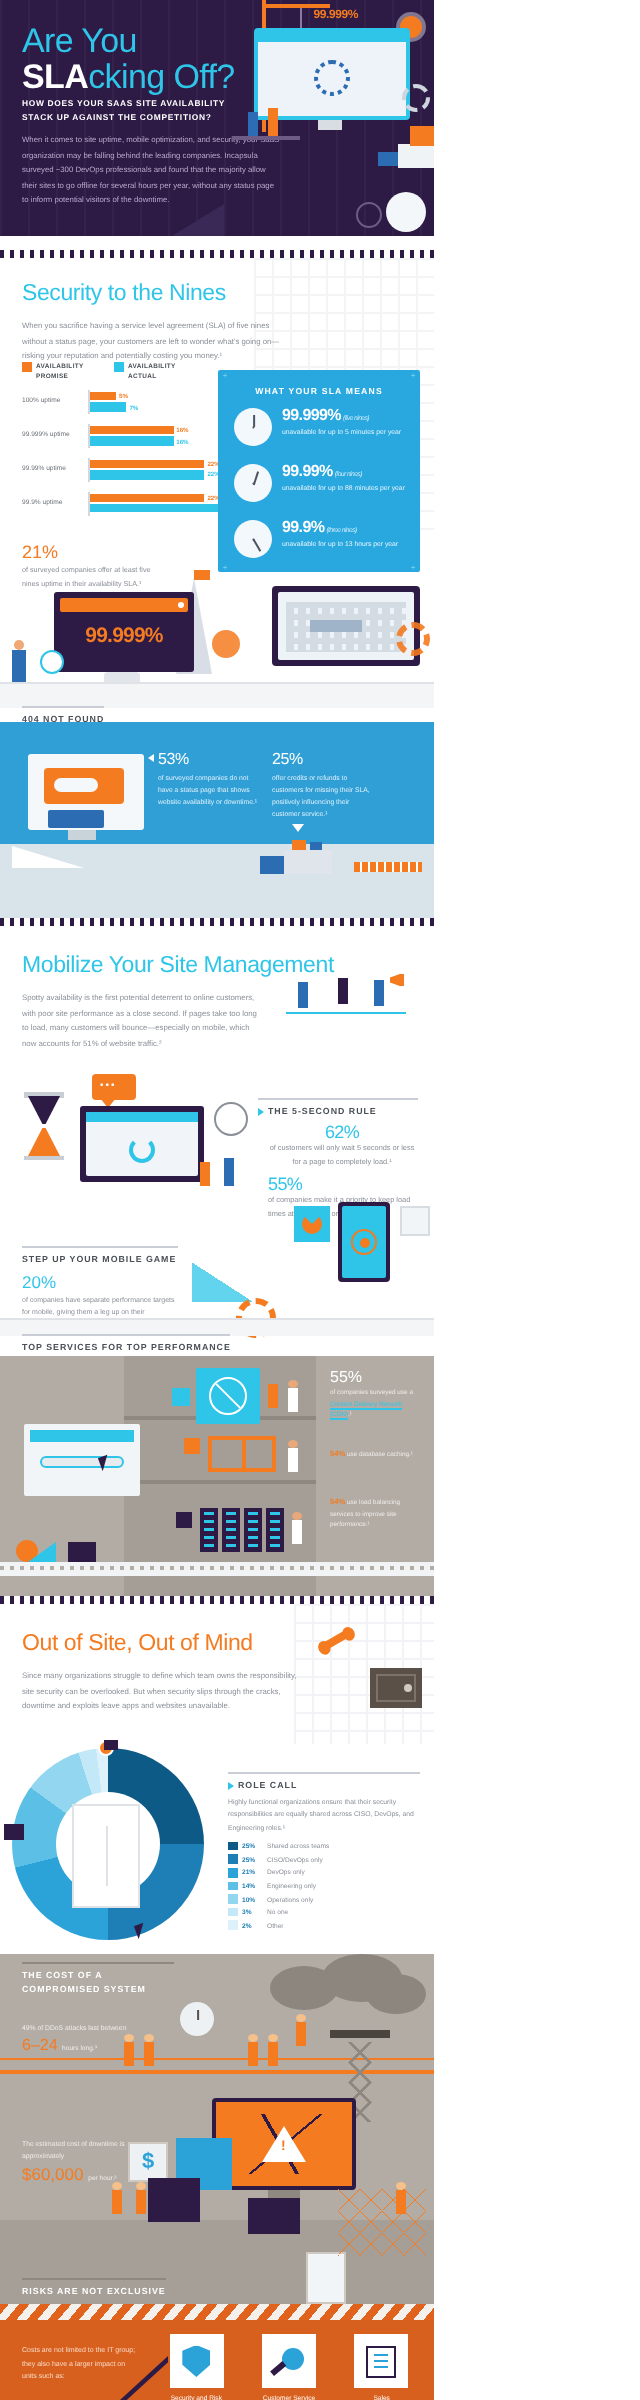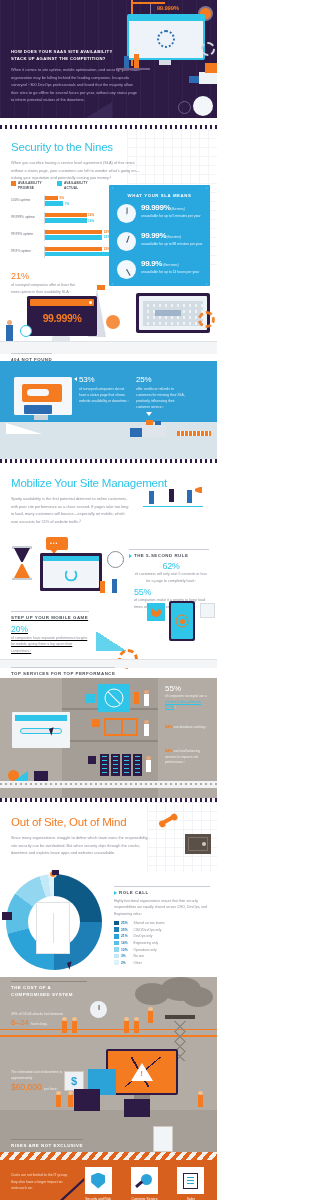--- a/index.html
+++ b/index.html
@@ -188,21 +188,21 @@
   .clkm{position:absolute;left:107px;top:88px;width:17px;height:17px;border-radius:50%;border:1.3px solid #8a8f98;}
   .figm{position:absolute;left:100px;top:118px;width:5px;height:12px;background:#f47b20;}
   .figm2{position:absolute;left:112px;top:116px;width:5px;height:14px;background:#2b6cb3;}
 
   .rule5{position:absolute;left:129px;top:86px;width:80px;}
   .rule5 .k{display:flex;align-items:center;gap:2px;border-top:.8px solid #c9ced6;padding-top:3px;}
   .rule5 .k .ar{width:0;height:0;border-top:2px solid transparent;border-bottom:2px solid transparent;border-left:3px solid #2ec5e8;}
   .s62{position:absolute;left:134px;top:98px;width:74px;text-align:center;}
   .s55{position:absolute;left:134px;top:124px;width:74px;}
 
-  .mgame{position:absolute;left:11px;top:148px;width:78px;text-decoration:underline;}
+  .mgame{position:absolute;left:11px;top:160px;width:78px;}
   .mgame .k{border-top:.8px solid #c9ced6;padding-top:3px;}
   .mgame .n{font-size:8.5px;color:#2ec5e8;margin-top:4px;}
   .mgame .d{font-size:3.5px;line-height:1.85;color:#8a8f98;margin-top:1px;}
   .tablet{position:absolute;right:22px;top:138px;width:26px;height:40px;background:#2d1b45;border-radius:2px;padding:2px;}
   .tablet .s{height:100%;background:#2ec5e8;border-radius:1px;position:relative;}
   .tablet .s .tgt{position:absolute;left:50%;top:50%;transform:translate(-50%,-50%);width:13px;height:13px;border-radius:50%;border:1.6px solid #f47b20;}
   .tablet .s .tgt:after{content:"";position:absolute;left:50%;top:50%;transform:translate(-50%,-50%);width:5px;height:5px;border-radius:50%;background:#f47b20;}
   .pie-ic{position:absolute;right:52px;top:140px;width:18px;height:18px;background:#2ec5e8;}
   .pie-ic:after{content:"";position:absolute;left:4px;top:4px;width:10px;height:10px;border-radius:50%;background:#f47b20;clip-path:polygon(50% 50%,100% 0,100% 100%,0 100%,0 0);}
   .chart-ic{position:absolute;right:2px;top:140px;width:15px;height:15px;background:#f2f5f8;border:1px solid #d7dce2;}
@@ -375,20 +375,24 @@
 <body>
 
 <div class="page">
 
   <div class="hero">
     <div class="grid-lines"></div>
     <div class="crane-post"></div>
     <div class="crane-arm"></div>
     <div class="crane-hook"></div>
     <div class="stairs"></div>
+    <h1>
+      <span class="l1">Are You</span>
+      <span class="l2"><b>SLA</b><span>cking Off?</span></span>
+    </h1>
     <div class="subhead">HOW DOES YOUR SAAS SITE AVAILABILITY STACK UP AGAINST THE COMPETITION?</div>
     <div class="body">When it comes to site uptime, mobile optimization, and security, your SaaS organization may be falling behind the leading companies. Incapsula surveyed ~300 DevOps professionals and found that the majority allow their sites to go offline for several hours per year, without any status page to inform potential visitors of the downtime.</div>
     <div class="pct-top">99.999%</div>
     <div class="sun"></div>
     <div class="monitor">
       <div class="bar"></div>
       <div class="spinner"></div>
     </div>
     <div class="mon-stand"></div>
     <div class="fig-a"></div>

